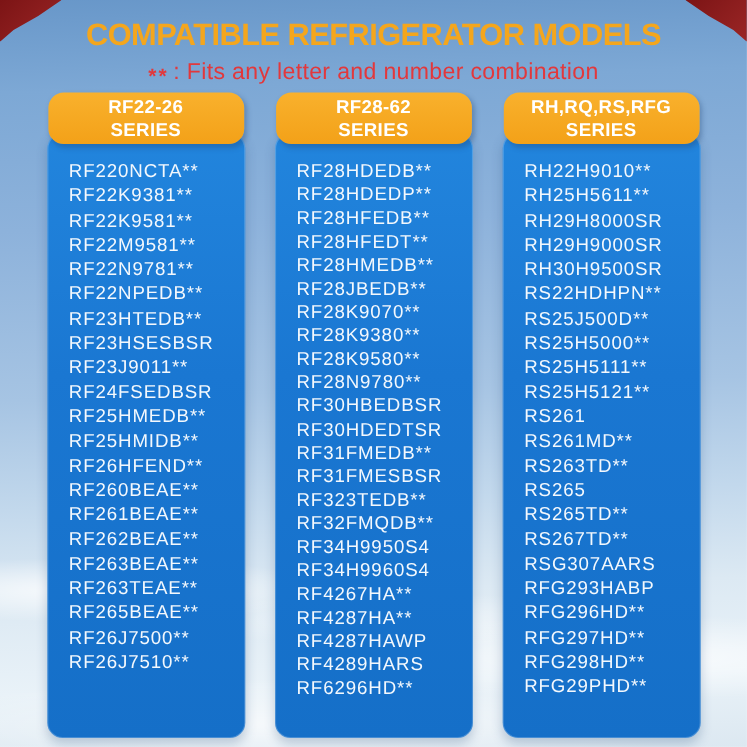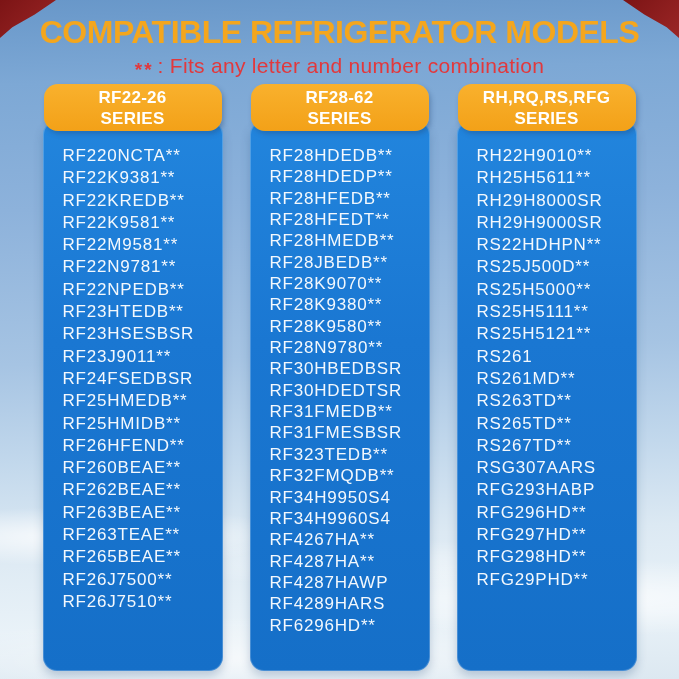--- a/index.html
+++ b/index.html
@@ -20,21 +20,21 @@
     background: linear-gradient(135deg, #7c1415, #9b2626);
     z-index: 3;
   }
   .corner-left  { left: 0;  clip-path: polygon(0 0, 100% 0, 62% 38%, 22% 72%, 0 100%); }
   .corner-right { right: 0; clip-path: polygon(0 0, 100% 0, 100% 100%, 78% 72%, 38% 38%); }
 
   .title {
     margin: 0; padding-top: 10px;
     height: 44px; line-height: 44px;
     text-align: center;
-    font-size: 32px; font-weight: bold;
+    font-size: 28px; font-weight: bold;
     letter-spacing: -0.5px;
     color: #F4A61D;
   }
   .subtitle {
     height: 24px; line-height: 24px;
     text-align: center;
     font-size: 21px;
     color: #E2383C;
     letter-spacing: 0.3px;
   }
@@ -98,33 +98,33 @@
 
     <div class="column">
       <div class="badge">
         <span>RF22-26</span>
         <span>SERIES</span>
       </div>
       <div class="panel">
         <div>
             <div class="model">RF220NCTA**</div>
             <div class="model">RF22K9381**</div>
-            <div class="model">RF22KREDB**</div>
             <div class="model">RF22K9581**</div>
             <div class="model">RF22M9581**</div>
             <div class="model">RF22N9781**</div>
             <div class="model">RF22NPEDB**</div>
             <div class="model">RF23HTEDB**</div>
             <div class="model">RF23HSESBSR</div>
             <div class="model">RF23J9011**</div>
             <div class="model">RF24FSEDBSR</div>
             <div class="model">RF25HMEDB**</div>
             <div class="model">RF25HMIDB**</div>
             <div class="model">RF26HFEND**</div>
             <div class="model">RF260BEAE**</div>
+            <div class="model">RF261BEAE**</div>
             <div class="model">RF262BEAE**</div>
             <div class="model">RF263BEAE**</div>
             <div class="model">RF263TEAE**</div>
             <div class="model">RF265BEAE**</div>
             <div class="model">RF26J7500**</div>
             <div class="model">RF26J7510**</div>
           </div>
       </div>
     </div>
 
@@ -166,28 +166,30 @@
       <div class="badge">
         <span>RH,RQ,RS,RFG</span>
         <span>SERIES</span>
       </div>
       <div class="panel">
         <div>
             <div class="model">RH22H9010**</div>
             <div class="model">RH25H5611**</div>
             <div class="model">RH29H8000SR</div>
             <div class="model">RH29H9000SR</div>
+            <div class="model">RH30H9500SR</div>
             <div class="model">RS22HDHPN**</div>
             <div class="model">RS25J500D**</div>
             <div class="model">RS25H5000**</div>
             <div class="model">RS25H5111**</div>
             <div class="model">RS25H5121**</div>
             <div class="model">RS261</div>
             <div class="model">RS261MD**</div>
             <div class="model">RS263TD**</div>
+            <div class="model">RS265</div>
             <div class="model">RS265TD**</div>
             <div class="model">RS267TD**</div>
             <div class="model">RSG307AARS</div>
             <div class="model">RFG293HABP</div>
             <div class="model">RFG296HD**</div>
             <div class="model">RFG297HD**</div>
             <div class="model">RFG298HD**</div>
             <div class="model">RFG29PHD**</div>
           </div>
       </div>

